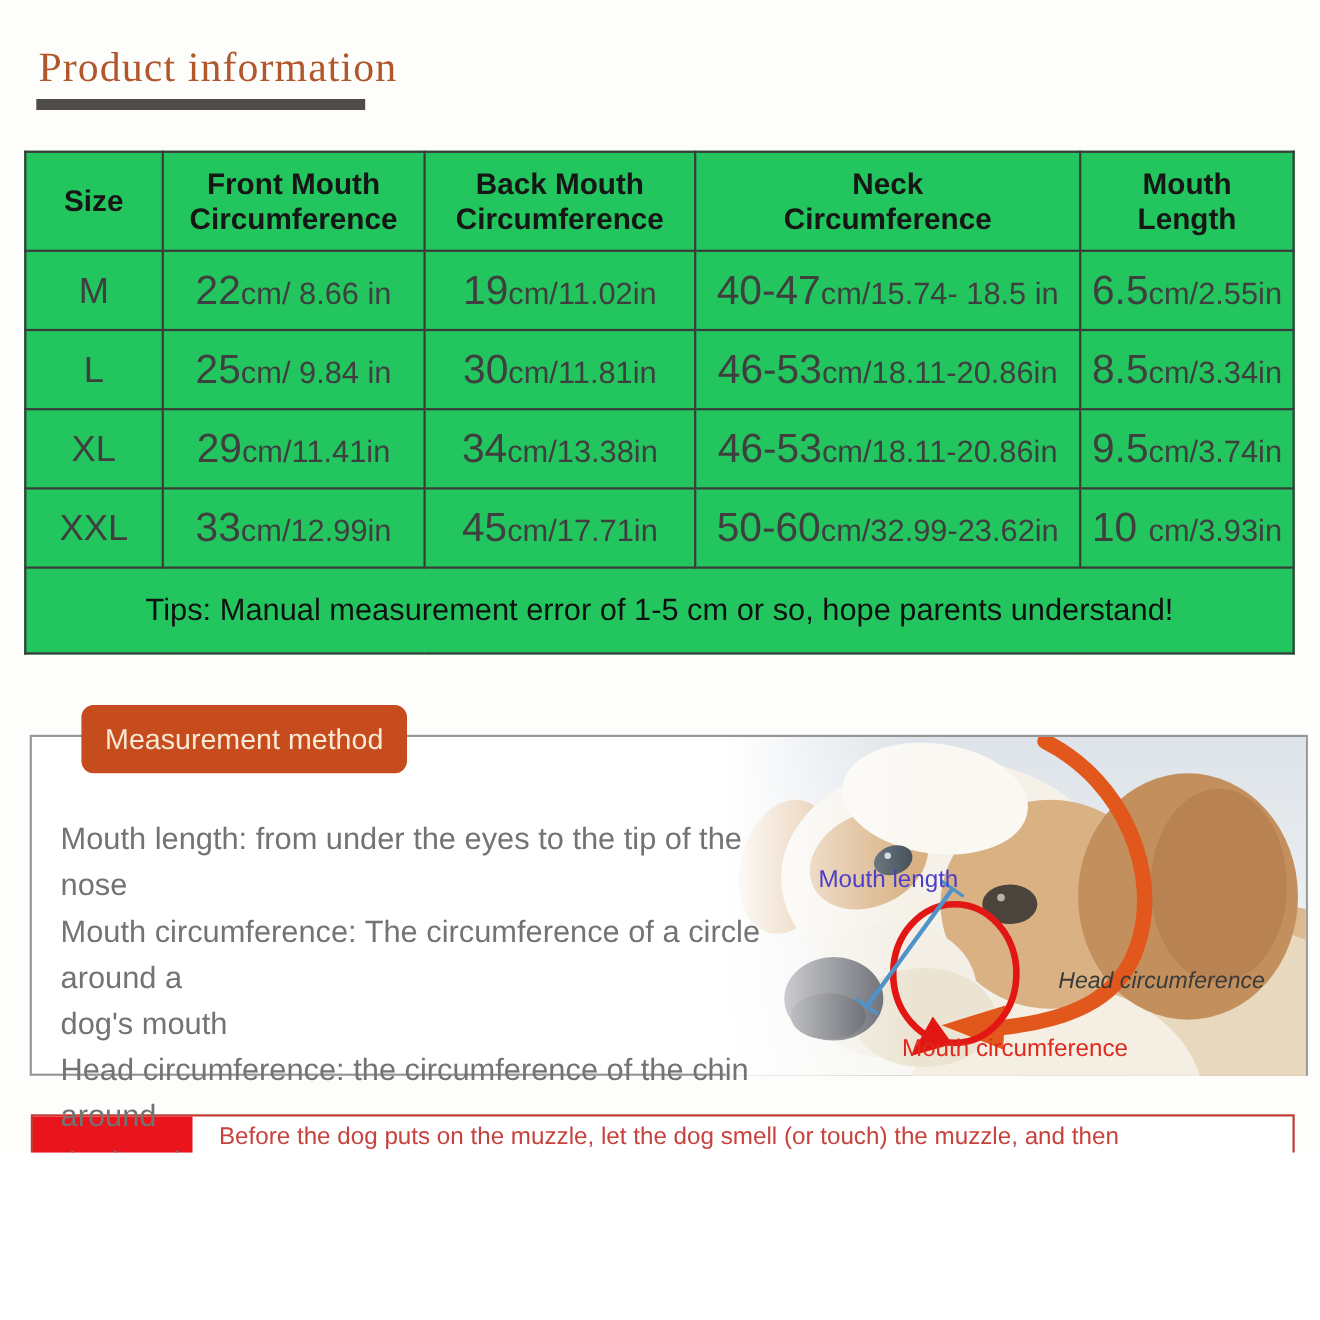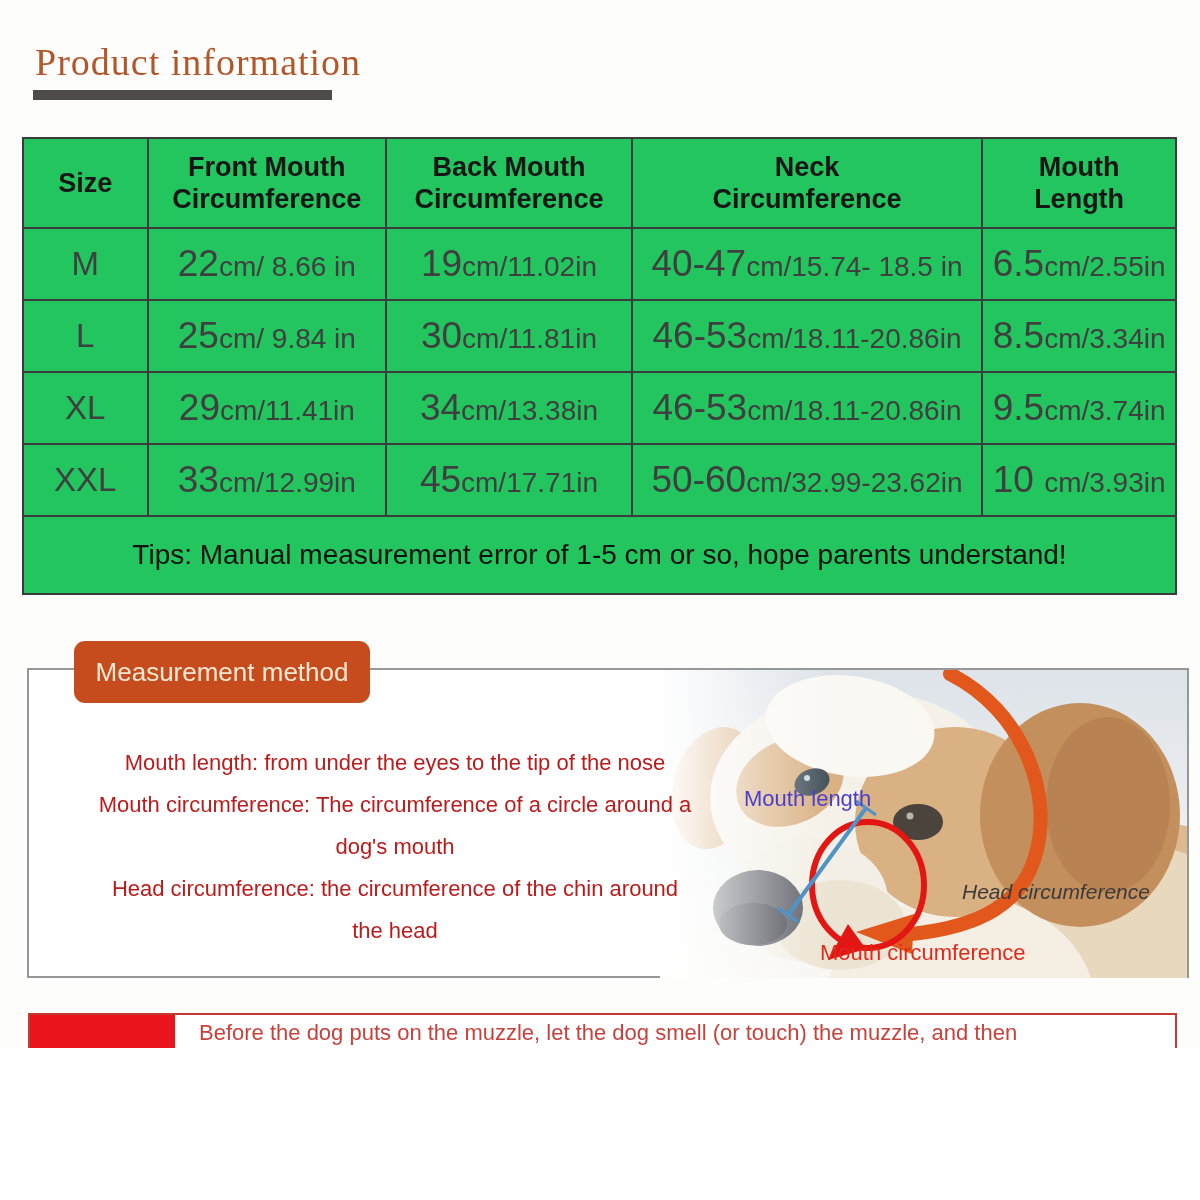--- a/index.html
+++ b/index.html
@@ -27,21 +27,21 @@
   td .num-small{font-size:28px;}
   td.size-cell{font-size:33px;}
   table.size-table tfoot td{height:76px;font-size:28px;font-weight:normal;color:#111;margin-top:20px;}
 
   
   .measure-box{position:absolute;left:27px;top:668px;width:1162px;height:310px;
     border:2px solid #979797;background:#ffffff;box-sizing:border-box;}
   .measure-label{position:absolute;left:74px;top:641px;width:296px;height:62px;
     background:#c74c1d;color:#f7e9d4;font-size:26px;display:flex;align-items:center;justify-content:center;z-index:3;border-radius:11px;}
   .measure-text{position:absolute;left:55px;top:742px;width:680px;z-index:2;}
-  .measure-text p{margin:0;font-size:22px;line-height:42px;color:#b91c1c;white-space:pre-line;text-align:center;}
+  .measure-text p{margin:0;font-size:28px;line-height:42px;color:#737373;white-space:pre-line;}
 
   .dog-photo{position:absolute;left:660px;top:670px;width:527px;height:308px;z-index:1;}
   .anno{position:absolute;z-index:4;font-size:22px;}
   .anno-mouth-length{left:744px;top:786px;color:#4b3fc9;}
   .anno-head-circ{left:962px;top:880px;color:#3a3a3a;font-size:21px;font-style:italic;}
   .anno-mouth-circ{left:820px;top:940px;color:#e0291c;}
 
   
   .sugg-box{position:absolute;left:28px;top:1013px;width:1149px;height:143px;
     border:2px solid #c23b33;background:#ffffff;box-sizing:border-box;display:flex;}

